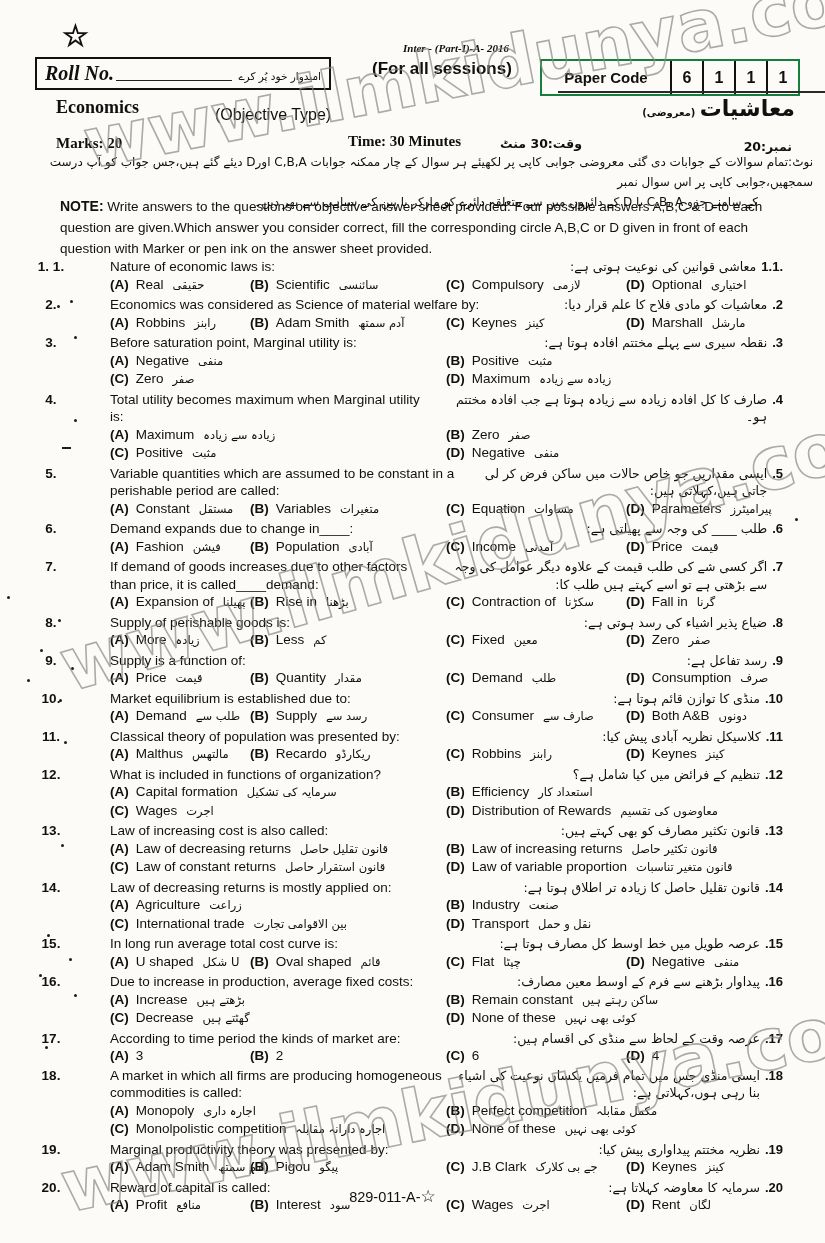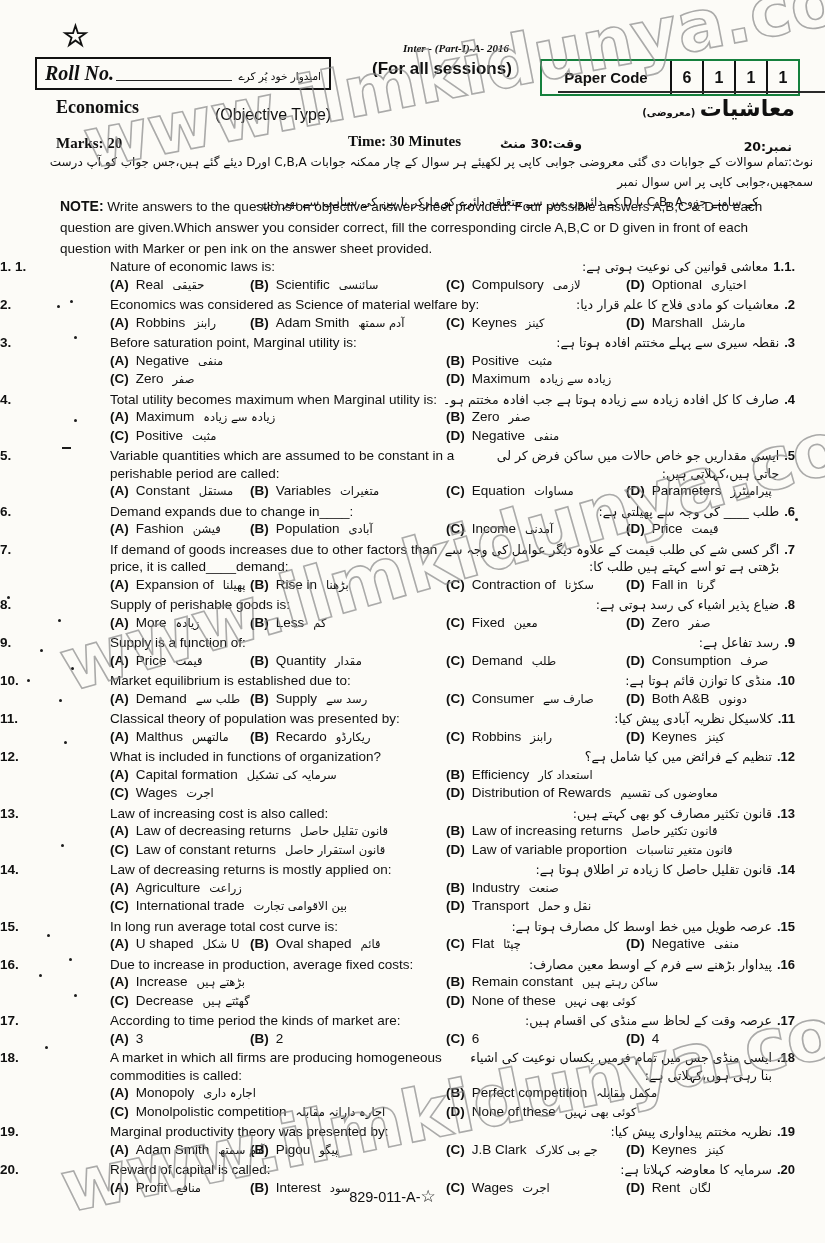--- a/index.html
+++ b/index.html
@@ -44,22 +44,22 @@
   .note-ur{position:absolute; left:12px; right:12px; top:152px; direction:rtl; text-align:right;
     font-family:"DejaVu Sans",sans-serif; font-size:12px; line-height:20px;}
   .note-ur-l2{padding-right:55px;}
   .note-en{position:absolute; left:60px; top:196px; width:738px; font-size:13.5px; line-height:21px;}
   .note-en b{font-size:14px;}
   
   .questions{position:absolute; left:0; right:0; top:258px; z-index:2;}
   .q{margin-bottom:2px;}
   .q-head{display:flex; justify-content:space-between; align-items:flex-start;}
   .q-en{flex:1 1 auto; position:relative; padding-left:110px; line-height:17.5px;}
-  .q-no{position:absolute; left:0; top:0; width:102px; text-align:left; font-weight:bold;}
-  .q-ur{flex:0 1 auto; max-width:46%; padding-right:30px; display:flex; justify-content:flex-end;
+  .q-no{position:absolute; left:0; top:0; width:102px; text-align:center; font-weight:bold;}
+  .q-ur{flex:0 1 auto; max-width:46%; padding-right:42px; display:flex; justify-content:flex-end;
     gap:5px; font-family:"DejaVu Sans",sans-serif; font-size:12.5px; line-height:17.5px; text-align:right;}
   .q-no-ur{font-weight:bold; white-space:nowrap; font-family:"Liberation Sans",sans-serif; font-size:13px;}
   .opts{padding-left:110px; padding-right:8px; display:grid; line-height:17.5px;}
   .row4{grid-template-columns:140px 196px 180px 1fr;}
   .grid2{grid-template-columns:336px 1fr;}
   .opt{display:flex; gap:7px; align-items:baseline; white-space:nowrap;}
   .okey{font-weight:bold;}
   .our{font-family:"DejaVu Sans",sans-serif; font-size:11.5px; margin-left:2px;}
   
   .footer{position:absolute; left:0; right:40px; top:1186px; text-align:center; font-size:14.5px; z-index:2;}

